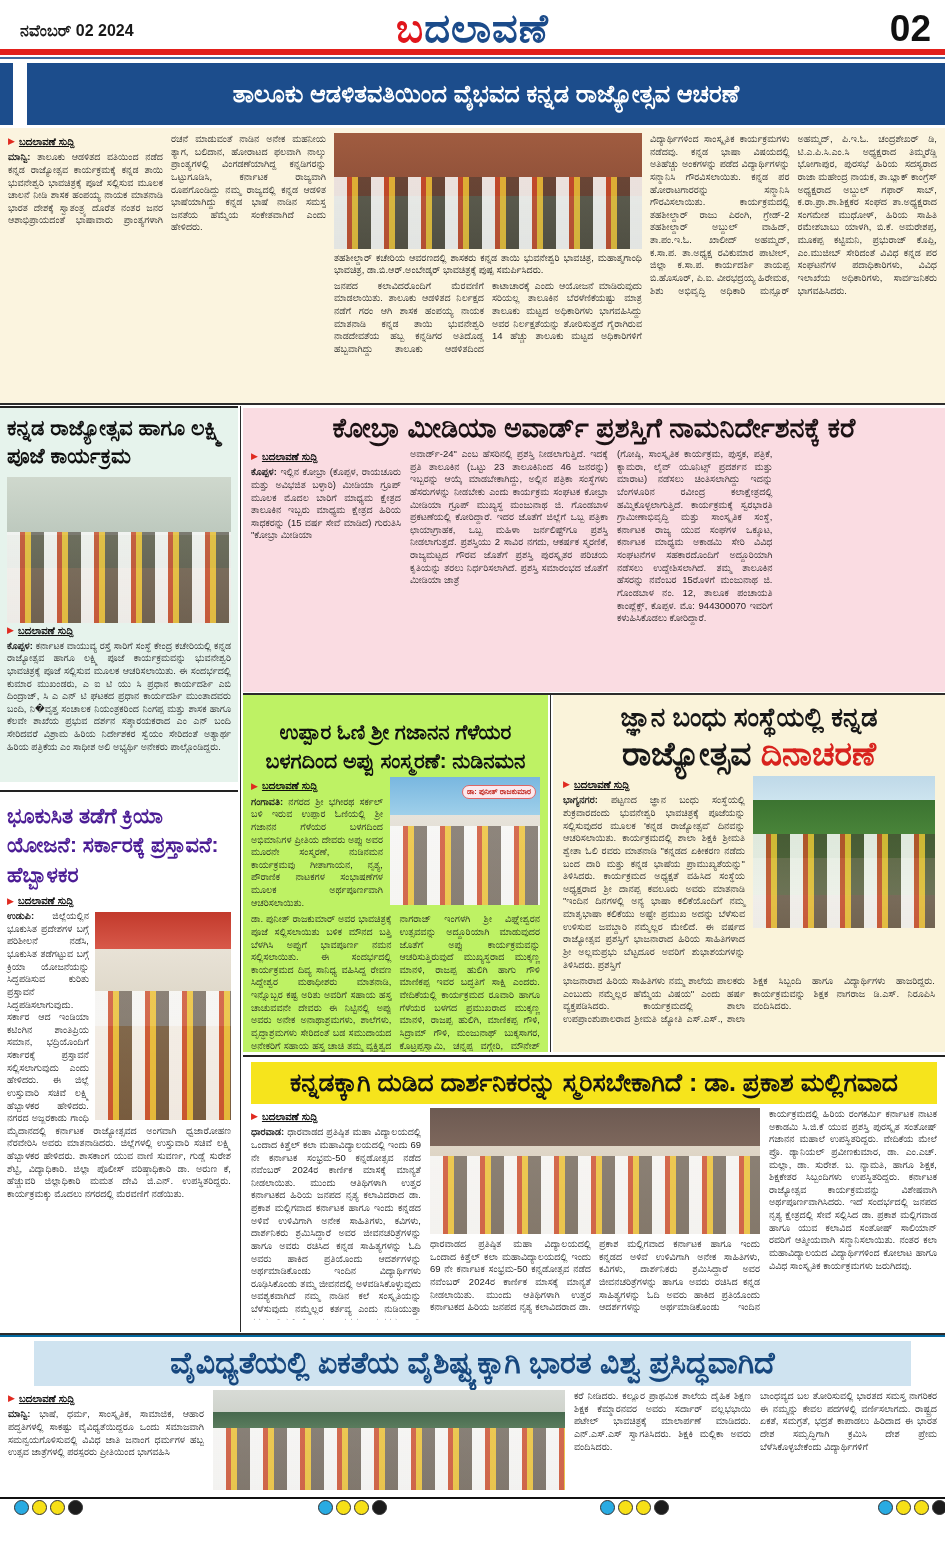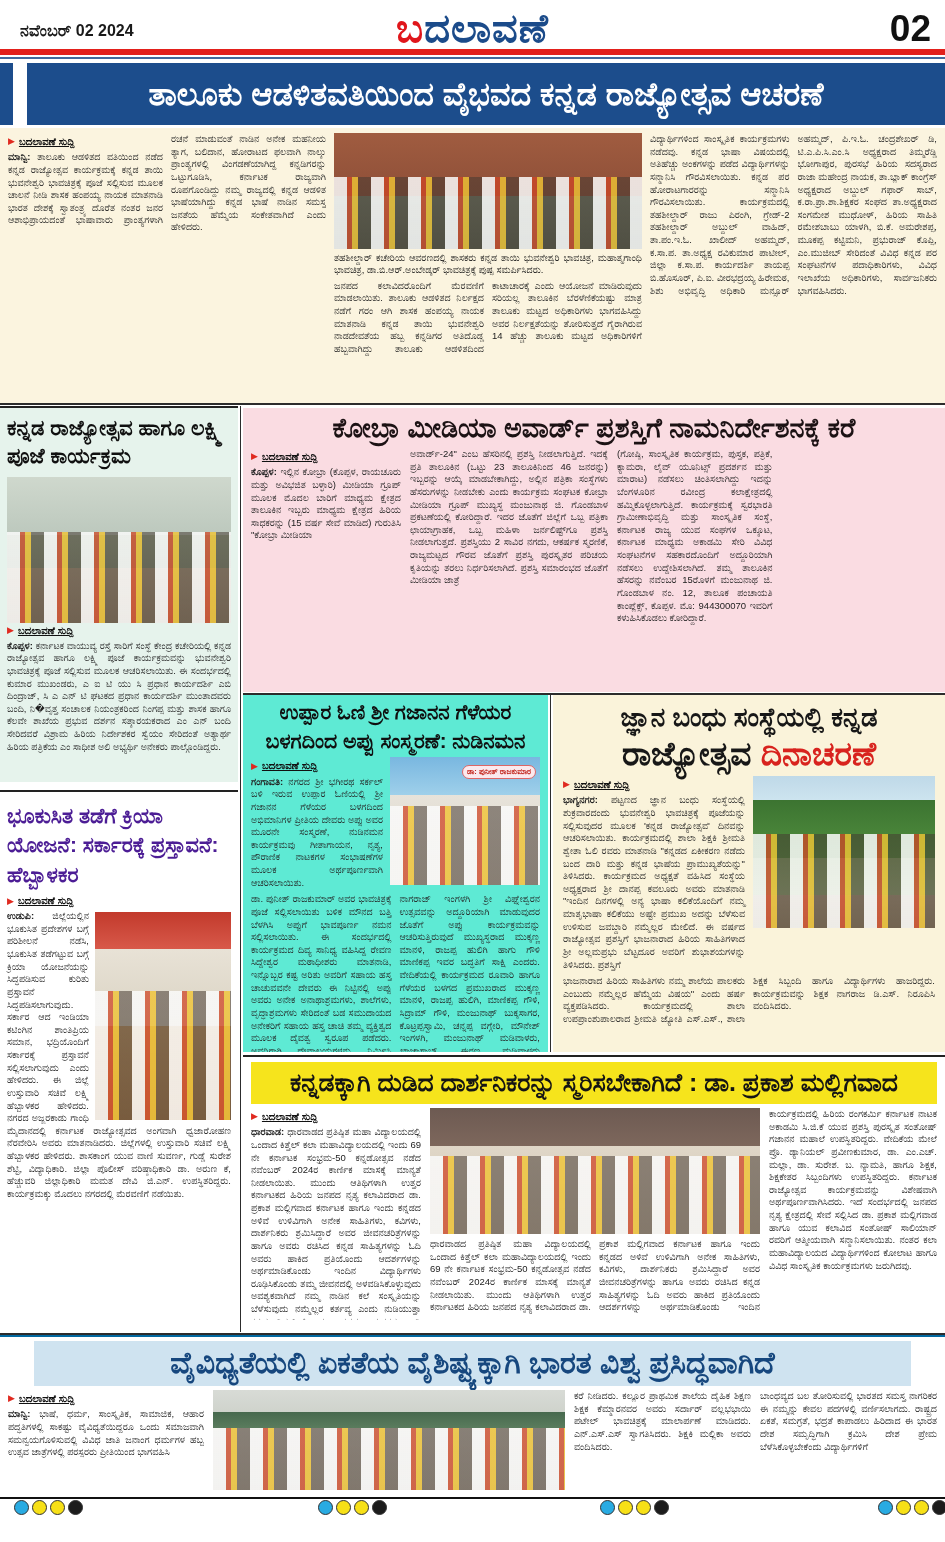--- a/index.html
+++ b/index.html
@@ -10,21 +10,21 @@
   .masthead{position:absolute;top:6px;left:0;width:100%;text-align:center;font-size:40px;font-weight:bold;letter-spacing:1px;}
   .masthead .first{color:#e0161b;}
   .masthead .rest{color:#1b4b8a;}
   .hdr-page{position:absolute;top:8px;right:14px;font-size:37px;font-weight:bold;color:#111;}
   .rule-red{position:absolute;top:49px;left:0;width:945px;height:6px;background:#e3201b;}
   .rule-blue{position:absolute;top:57px;left:0;width:945px;height:2px;background:#44699c;}
   
   .banner-sq{position:absolute;top:63px;left:0;width:13px;height:62px;background:#1c4d8c;}
   .banner{position:absolute;top:63px;left:27px;width:918px;height:62px;background:#1c4d8c;
           display:flex;align-items:center;justify-content:center;}
-  .banner span{color:#ffffff;font-size:32px;font-weight:bold;white-space:nowrap;}
+  .banner span{color:#ffffff;font-size:24px;font-weight:bold;white-space:nowrap;}
   
   .byline{display:flex;align-items:center;gap:4px;margin:2px 0 3px 0;}
   .byline .arrow{color:#e02a20;font-size:9px;line-height:1;}
   .byline .bl-txt{font-size:10px;font-weight:bold;text-decoration:underline;color:#111;}
   .body{font-size:9.5px;line-height:1.33;text-align:justify;color:#222;}
   .body b{font-weight:bold;}
   .twocol{column-count:2;column-gap:8px;}
   .caption{font-size:9.5px;line-height:1.3;text-align:justify;color:#111;margin-top:3px;}
   .photo{position:relative;overflow:hidden;background:#b9b2a6;}
   .people::after{content:"";position:absolute;left:0;right:0;bottom:0;height:62%;
@@ -58,22 +58,22 @@
   .trophy .nib{position:absolute;left:14px;bottom:30px;width:38px;height:92px;background:linear-gradient(180deg,#e8c98a,#c79a55);
                border-radius:50% 50% 40% 40%/70% 70% 25% 25%;}
   .trophy .plate{position:absolute;left:64px;bottom:34px;width:72px;height:104px;border-radius:50%;
                  background:radial-gradient(circle at 50% 40%,#f3dfae 55%,#caa052 100%);border:3px solid #b98b3e;
                  display:flex;align-items:center;justify-content:center;text-align:center;}
   .trophy .plate span{font-size:8px;font-weight:bold;color:#c2261d;line-height:1.25;}
   .trophy .mic{position:absolute;right:20px;bottom:40px;width:16px;height:84px;background:linear-gradient(180deg,#e8c98a,#bf9148);transform:rotate(28deg);}
   .trophy .mic::before{content:"";position:absolute;top:-18px;left:-6px;width:28px;height:28px;border-radius:50%;
                  background:radial-gradient(circle at 35% 35%,#f6e3b0,#b98b3e);}
   
-  .sec-uppara{position:absolute;top:695px;left:243px;width:305px;height:357px;background:#5eead4;
-              padding:0 8px;box-sizing:border-box;overflow:hidden;}
+  .sec-uppara{position:absolute;top:695px;left:243px;width:305px;height:357px;background:#bef264;
+              padding:20px 8px;box-sizing:border-box;overflow:hidden;}
   .sec-uppara h2{margin:3px 0 2px 0;text-align:center;font-size:20.5px;line-height:1.4;color:#101010;}
   .upp-row{display:grid;grid-template-columns:1fr 150px;gap:7px;}
   .ph-uppara{width:100%;height:128px;background:linear-gradient(180deg,#79b7e0 0%,#9fd0ea 30%,#e7e3da 30%,#d8d2c4 100%);}
   .ph-uppara .tag{position:absolute;top:8px;right:4px;background:#fbe9ee;border:1px solid #d66;border-radius:8px;
                   padding:1px 4px;font-size:7.5px;font-weight:bold;color:#c2261d;white-space:nowrap;}
   
   .sec-jnana{position:absolute;top:695px;left:553px;width:392px;height:357px;background:#faf3da;
              padding:4px 10px;box-sizing:border-box;overflow:hidden;}
   .sec-jnana .h-line1{font-size:26px;font-weight:bold;color:#171717;text-align:center;line-height:1.25;margin-top:2px;}
   .sec-jnana .h-line2{font-size:33px;font-weight:bold;color:#171717;text-align:center;line-height:1.2;}

